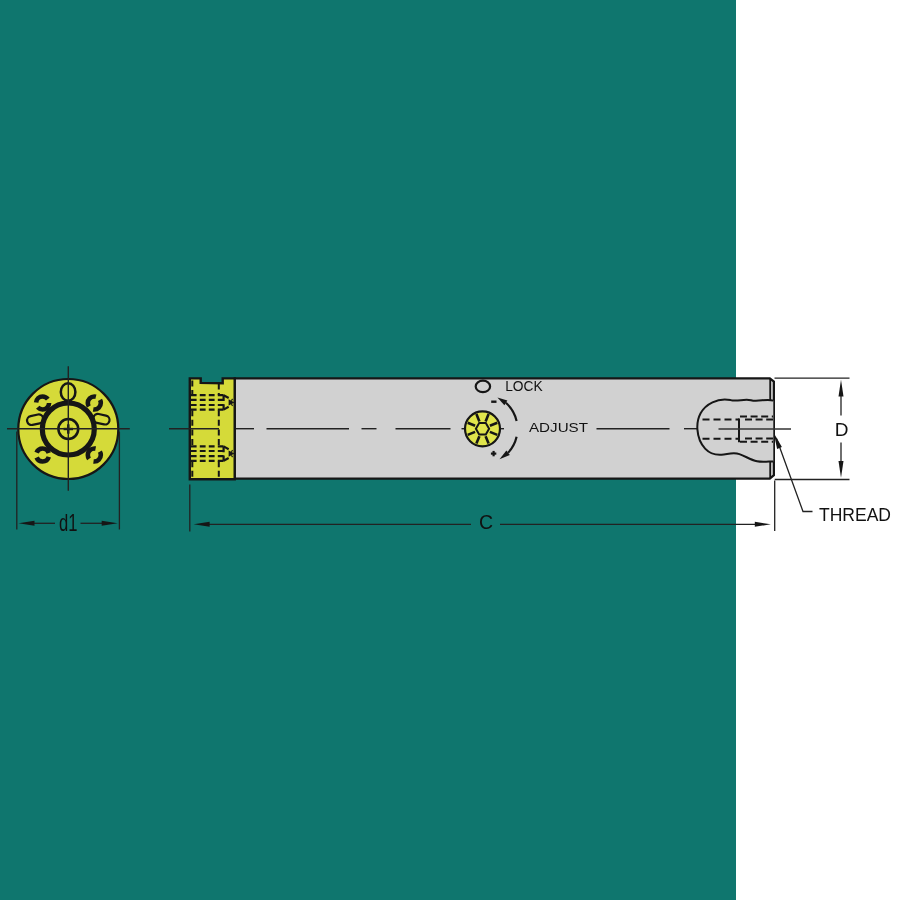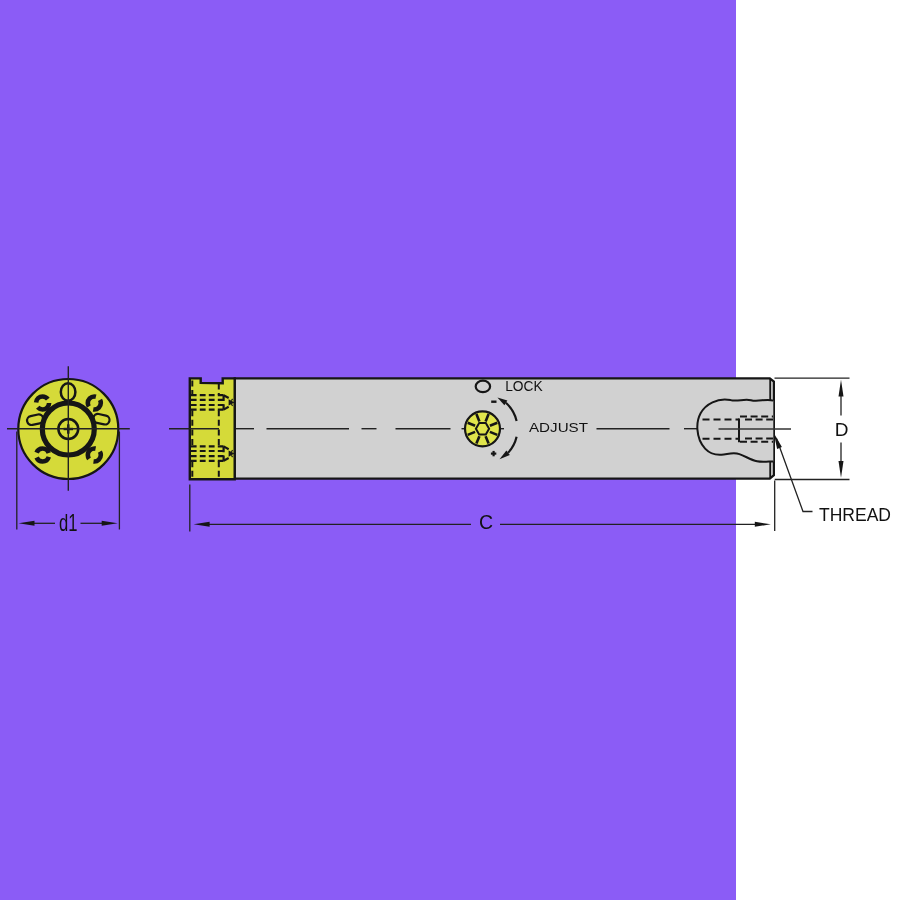--- a/index.html
+++ b/index.html
@@ -1,16 +1,16 @@
 <!DOCTYPE html>
 <html><head>
 <meta charset="utf-8">
 <style>
   html,body{margin:0;padding:0;background:#ffffff;}
-  .wrap{width:736px;height:900px;position:relative;background:#8b5cf6;}
+  .wrap{width:736px;height:900px;position:relative;background:#0f766e;}
   text{font-family:"Liberation Sans",sans-serif;fill:#111;}
 </style>
 </head>
 <body>
 <div class="wrap">
 <svg width="900" height="900" viewBox="0 0 900 900">
 
   <g stroke="#161616" stroke-width="2.2" fill="#d1d1d1">
     <path d="M 234.7 378.3 L 769.8 378.3 L 773.9 381.6 L 773.9 475.2 L 769.8 478.6 L 234.7 478.6 Z"></path>
   </g>

